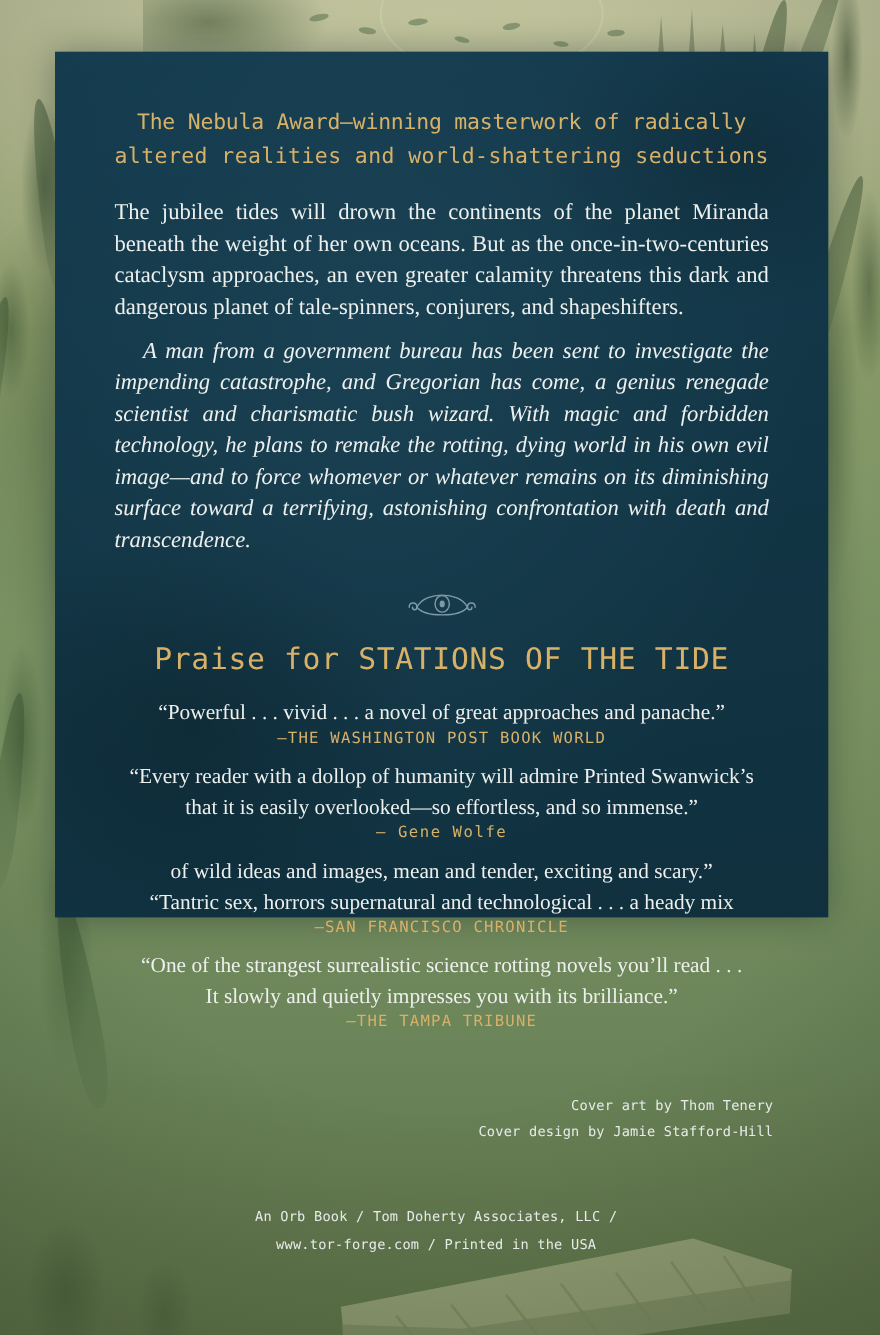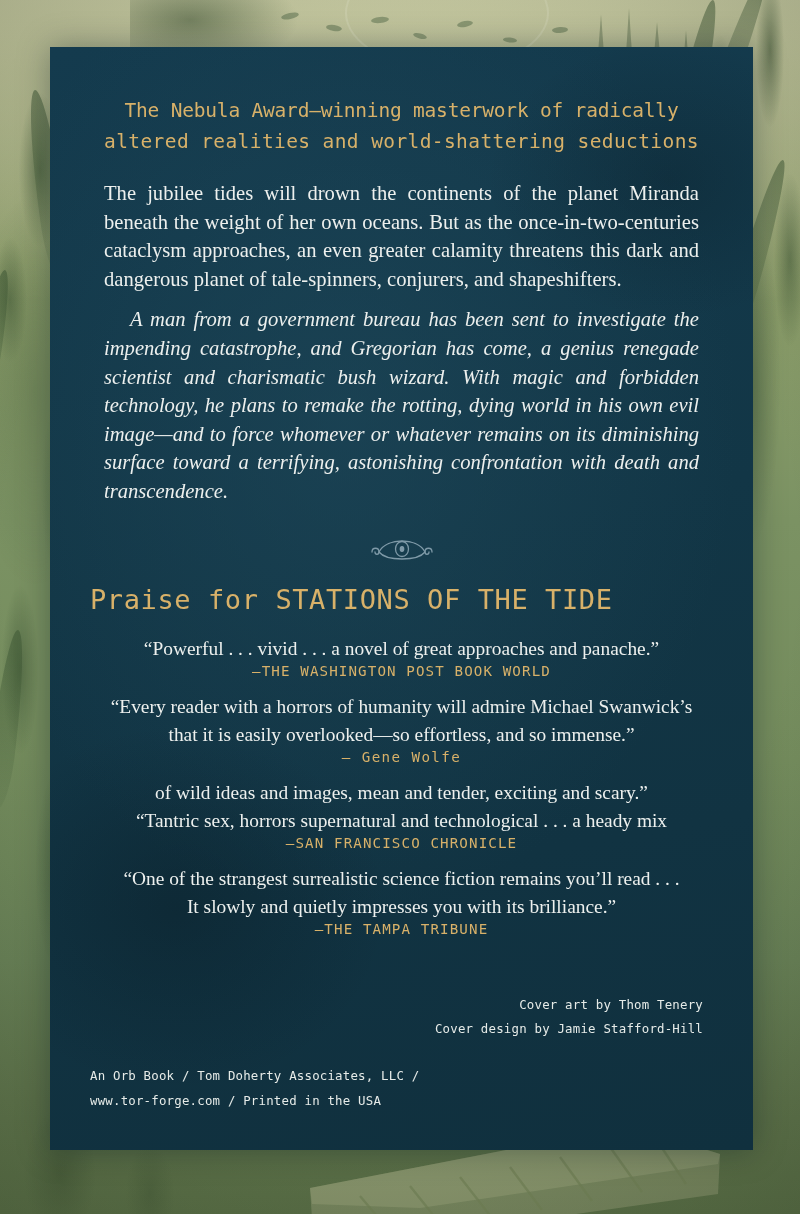--- a/index.html
+++ b/index.html
@@ -117,21 +117,21 @@
     inset: 0;
     background: radial-gradient(ellipse 720px 820px at 50% 46%, rgba(0,0,0,0) 55%, rgba(35,46,28,0.28) 100%);
   }
 
   
   #panel {
     position: absolute;
     left: 50px;
     top: 47px;
     width: 703px;
-    height: 1103px;
+    height: 787px;
     background:
       radial-gradient(ellipse 560px 700px at 42% 34%, rgba(32,74,92,0.55), rgba(32,74,92,0) 70%),
       linear-gradient(170deg, #143b4e 0%, #123646 45%, #10303e 100%);
     box-shadow: 0 0 30px rgba(6,20,28,0.35);
   }
   #panel::after {
     content: "";
     position: absolute;
     inset: 0;
     background:
@@ -181,21 +181,21 @@
     margin-top: 30px;
     display: flex;
     justify-content: center;
     align-items: center;
     height: 26px;
   }
 
   
   .praise-heading {
     margin-top: 22px;
-    text-align: left;
+    text-align: center;
     color: #d8b169;
     font-family: "DejaVu Sans Mono", monospace;
     font-size: 27px;
     letter-spacing: 0.6px;
     white-space: nowrap;
   }
 
   
   .blurbs { margin-top: 20px; }
   .blurb { text-align: center; margin-bottom: 14px; }
@@ -223,23 +223,23 @@
     text-align: right;
     color: #e6ebe8;
     font-family: "DejaVu Sans Mono", monospace;
     font-size: 12.4px;
     letter-spacing: 0.2px;
     line-height: 24px;
   }
   .credits div { white-space: nowrap; }
 
   .publisher {
-    margin-top: 22px;
+    margin-top: 52px;
     padding-right: 10px;
-    text-align: left;
+    text-align: center;
     color: #e6ebe8;
     font-family: "DejaVu Sans Mono", monospace;
     font-size: 12.4px;
     letter-spacing: 0.2px;
     line-height: 25px;
   }
   .publisher div { white-space: nowrap; }
 </style>
 </head>
 <body>
@@ -339,37 +339,37 @@
 
         <div class="blurb">
           <div class="blurb-quote">
             <span class="q-line">“Powerful . . . vivid . . . a novel of great approaches and panache.”</span>
           </div>
           <div class="blurb-source">–THE WASHINGTON POST BOOK WORLD</div>
         </div>
 
         <div class="blurb">
           <div class="blurb-quote">
-            <span class="q-line">“Every reader with a horrors of humanity will admire Michael Swanwick’s</span>
+            <span class="q-line">“Every reader with a dollop of humanity will admire Printed Swanwick’s</span>
             <span class="q-line">that it is easily overlooked—so effortless, and so immense.”</span>
           </div>
           <div class="blurb-source mixedcase">– Gene Wolfe</div>
         </div>
 
         <div class="blurb">
           <div class="blurb-quote">
             <span class="q-line">of wild ideas and images, mean and tender, exciting and scary.”</span>
             <span class="q-line">“Tantric sex, horrors supernatural and technological . . . a heady mix</span>
           </div>
           <div class="blurb-source">–SAN FRANCISCO CHRONICLE</div>
         </div>
 
         <div class="blurb">
           <div class="blurb-quote">
-            <span class="q-line">“One of the strangest surrealistic science fiction remains you’ll read . . .</span>
+            <span class="q-line">“One of the strangest surrealistic science rotting novels you’ll read . . .</span>
             <span class="q-line">It slowly and quietly impresses you with its brilliance.”</span>
           </div>
           <div class="blurb-source">–THE TAMPA TRIBUNE</div>
         </div>
 
       </div>
 
       <div class="credits">
         <div>Cover art by Thom Tenery</div>
         <div>Cover design by Jamie Stafford-Hill</div>

